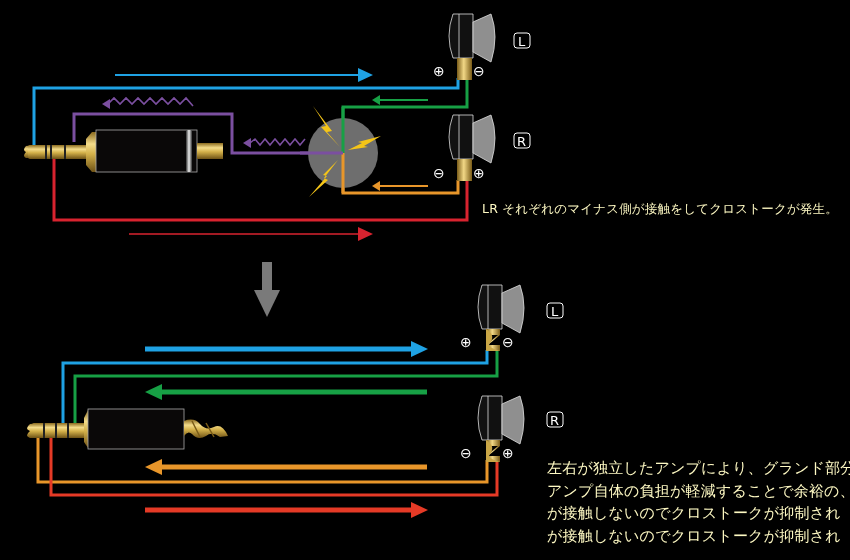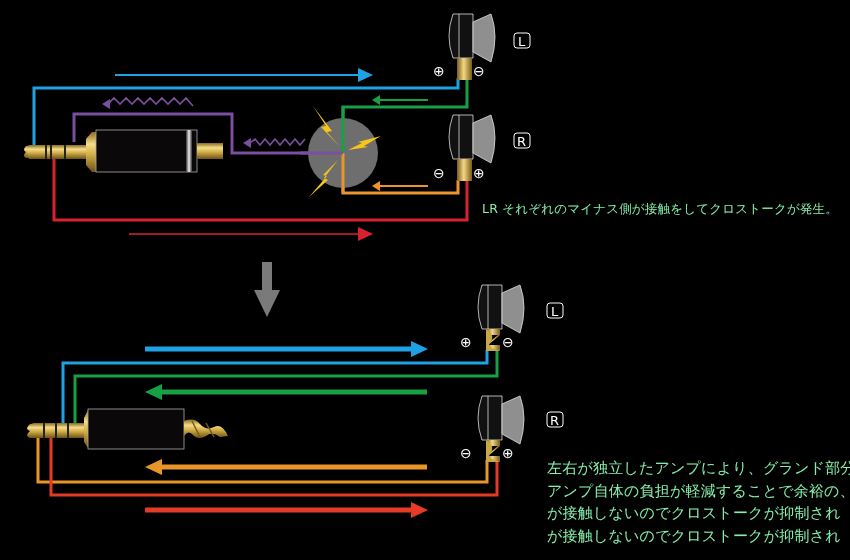--- a/index.html
+++ b/index.html
@@ -1,19 +1,19 @@
 <!DOCTYPE html>
 <html><head>
 <meta charset="utf-8">
 <style>
   html, body { margin: 0; padding: 0; background: #000; }
   body { width: 850px; height: 560px; position: relative; overflow: hidden;
          font-family: "DejaVu Sans", sans-serif; color: #fff; }
   svg#diagram { position: absolute; left: 0; top: 0; }
-  .caption { position: absolute; color: #86efac; font-size: 12.5px; line-height: 22px;
+  .caption { position: absolute; color: #fef9c3; font-size: 12.5px; line-height: 22px;
              font-family: "DejaVu Sans", sans-serif; white-space: nowrap; letter-spacing: 0.2px; }
   .cap-top { left: 482px; top: 198px; }
   .cap-bottom { left: 547px; top: 457px; font-size: 15px; line-height: 22.5px; }
   .cap-line { display: block; }
   .label-box { font-family: "DejaVu Sans", sans-serif; font-size: 13px; fill: #fff; }
   .pm { font-family: "DejaVu Sans", sans-serif; font-size: 14px; fill: #fff; }
 </style>
 </head>
 <body>
 

